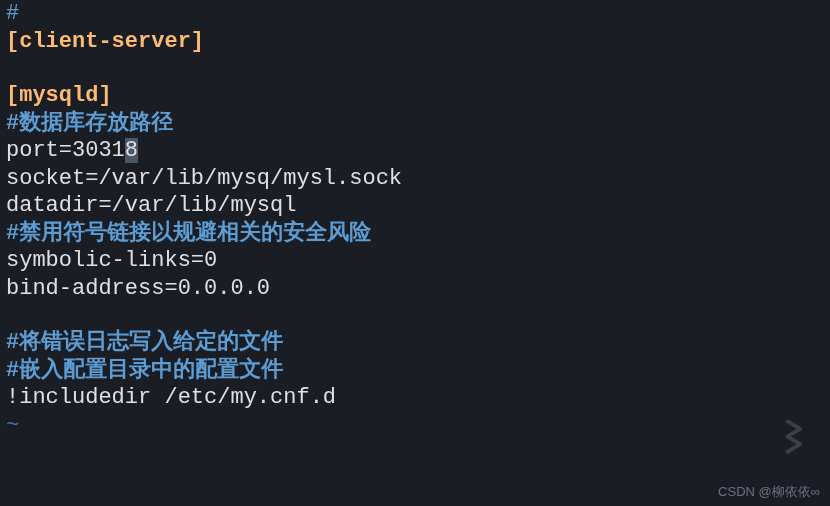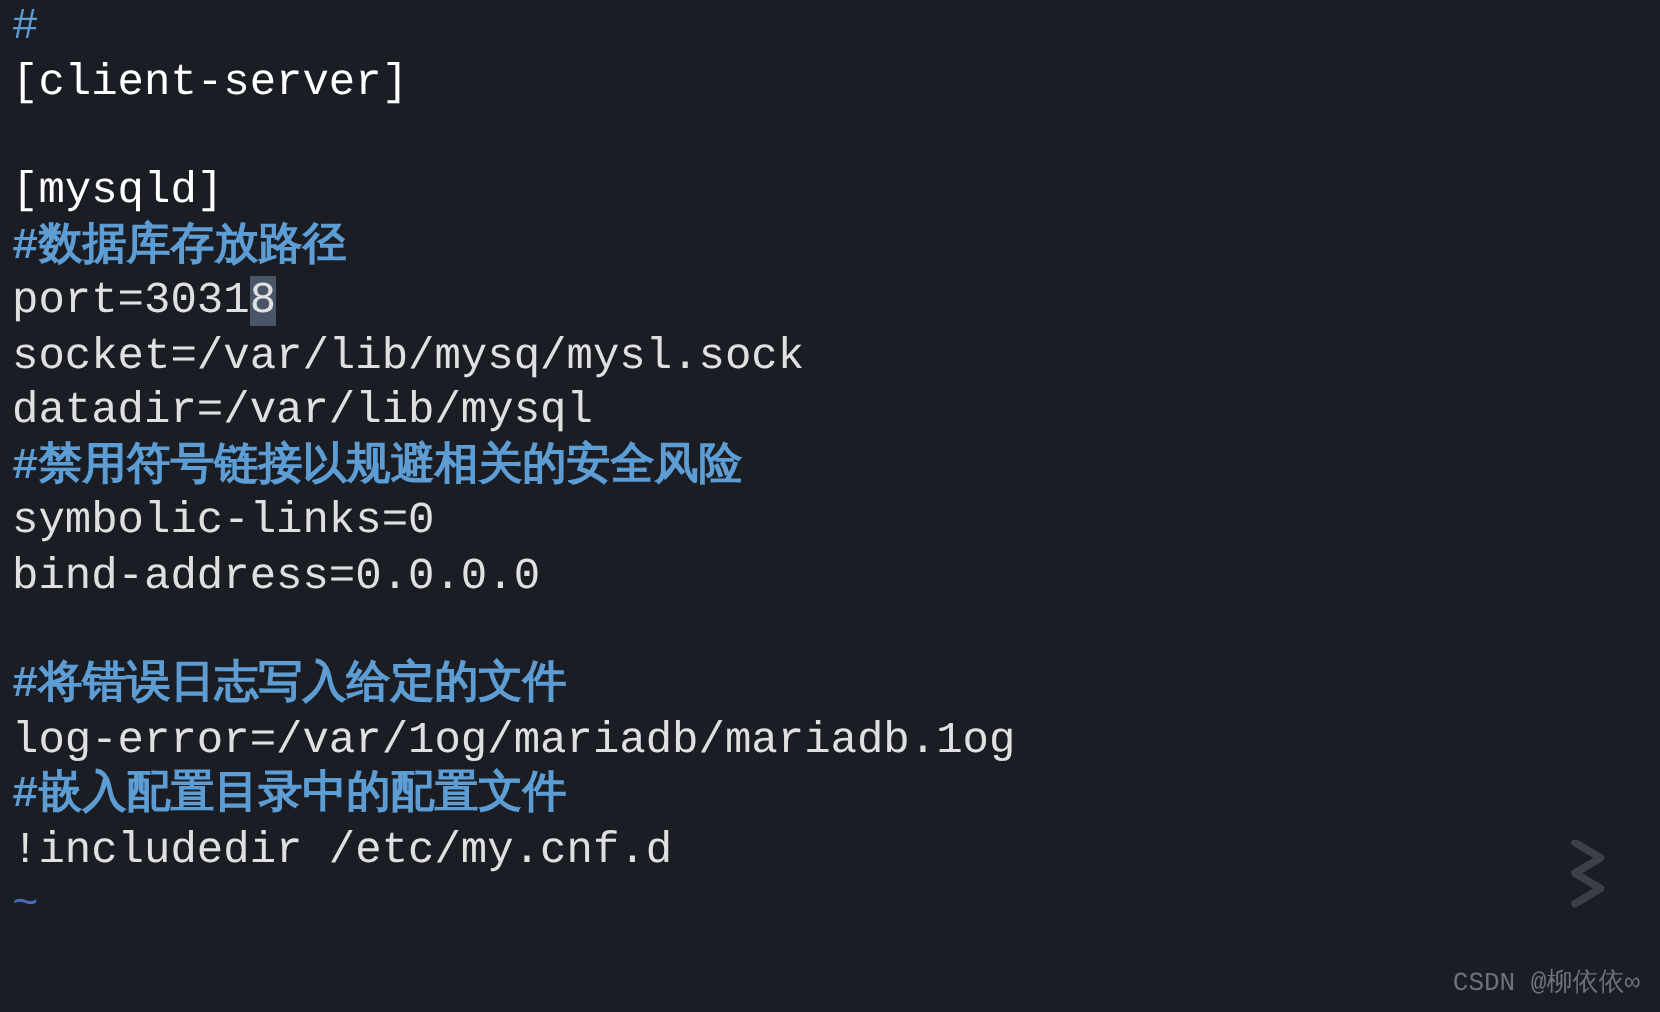--- a/index.html
+++ b/index.html
@@ -26,40 +26,41 @@
       min-height: 27px;
     }
     .comment-mark {
       color: #5d9dd3;
     }
     .comment-cn {
       color: #5d9dd3;
       font-weight: bold;
     }
     .section {
-      color: #ffffff;
+      color: #fdba74;
+      font-weight: bold;
     }
     .text {
       color: #e0e0e0;
       margin-top: 48px;
     }
     .highlight {
       background-color: #4a5568;
       color: #e0e0e0;
     }
     .tilde {
       color: #4a6eb5;
     }
     .watermark {
       position: absolute;
       bottom: 6px;
       right: 10px;
       font-size: 13px;
       color: #6b7280;
-      font-family: Liberation Mono, monospace;
+      font-family: Liberation Sans, sans-serif;
     }
     .watermark-icon {
       position: absolute;
       bottom: 50px;
       right: 18px;
       width: 36px;
       height: 36px;
       opacity: 0.25;
     }
     .watermark-icon svg {
@@ -77,21 +78,20 @@
   <div class="line"><span class="section">[mysqld]</span></div>
   <div class="line"><span class="comment-cn">#数据库存放路径</span></div>
   <div class="line"><span class="text">port=3031</span><span class="highlight">8</span></div>
   <div class="line"><span class="text">socket=/var/lib/mysq/mysl.sock</span></div>
   <div class="line"><span class="text">datadir=/var/lib/mysql</span></div>
   <div class="line"><span class="comment-cn">#禁用符号链接以规避相关的安全风险</span></div>
   <div class="line"><span class="text">symbolic-links=0</span></div>
   <div class="line"><span class="text">bind-address=0.0.0.0</span></div>
   <div class="line"><span></span></div>
   <div class="line"><span class="comment-cn">#将错误日志写入给定的文件</span></div>
-  <div class="line"><span class="text">log-error=/var/1og/mariadb/mariadb.1og</span></div>
   <div class="line"><span class="comment-cn">#嵌入配置目录中的配置文件</span></div>
   <div class="line"><span class="text">!includedir /etc/my.cnf.d</span></div>
   <div class="line"><span class="tilde">~</span></div>
 </div>
 
 <div class="watermark-icon">
   <svg viewBox="0 0 24 24" fill="#9ca3af">
     <path d="M7 2 L17 8 L7 14 L17 20 L7 26" stroke="#9ca3af" stroke-width="3" fill="none" stroke-linecap="round" stroke-linejoin="round" transform="scale(0.85) translate(2,-1)"></path>
   </svg>
 </div>

